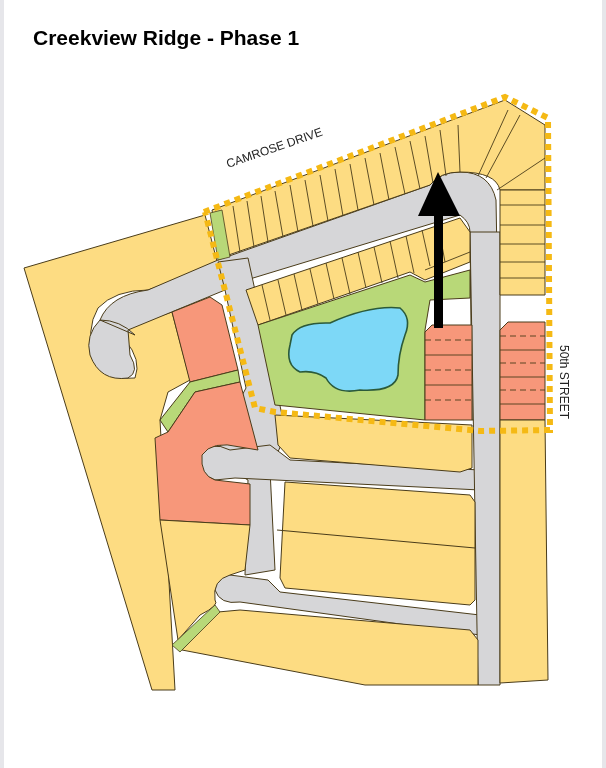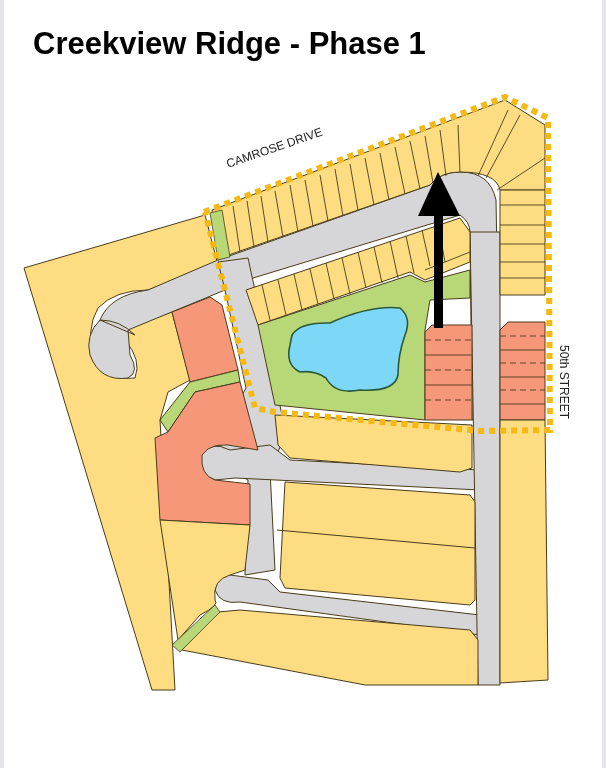--- a/index.html
+++ b/index.html
@@ -6,21 +6,21 @@
   body {
     width: 606px; height: 768px; overflow: hidden;
     background: #ffffff;
     font-family: "Liberation Sans", sans-serif;
     position: relative;
   }
   .frame-edge-left { position: absolute; left: 0; top: 0; width: 4px; height: 768px; background: #e6e6ea; }
   .frame-edge-right { position: absolute; right: 0; top: 0; width: 4px; height: 768px; background: #e6e6ea; }
   .title {
     position: absolute; left: 33px; top: 26px;
-    font-size: 31px; font-weight: bold; color: #000;
+    font-size: 21px; font-weight: bold; color: #000;
     letter-spacing: 0px; white-space: nowrap;
   }
   svg.map { position: absolute; left: 0; top: 0; }
   .lbl { font-family: "Liberation Sans", sans-serif; font-size: 12px; fill: #222; }
 </style>
 </head>
 <body>
 
 <div class="frame-edge-left"></div>
 <div class="frame-edge-right"></div>

